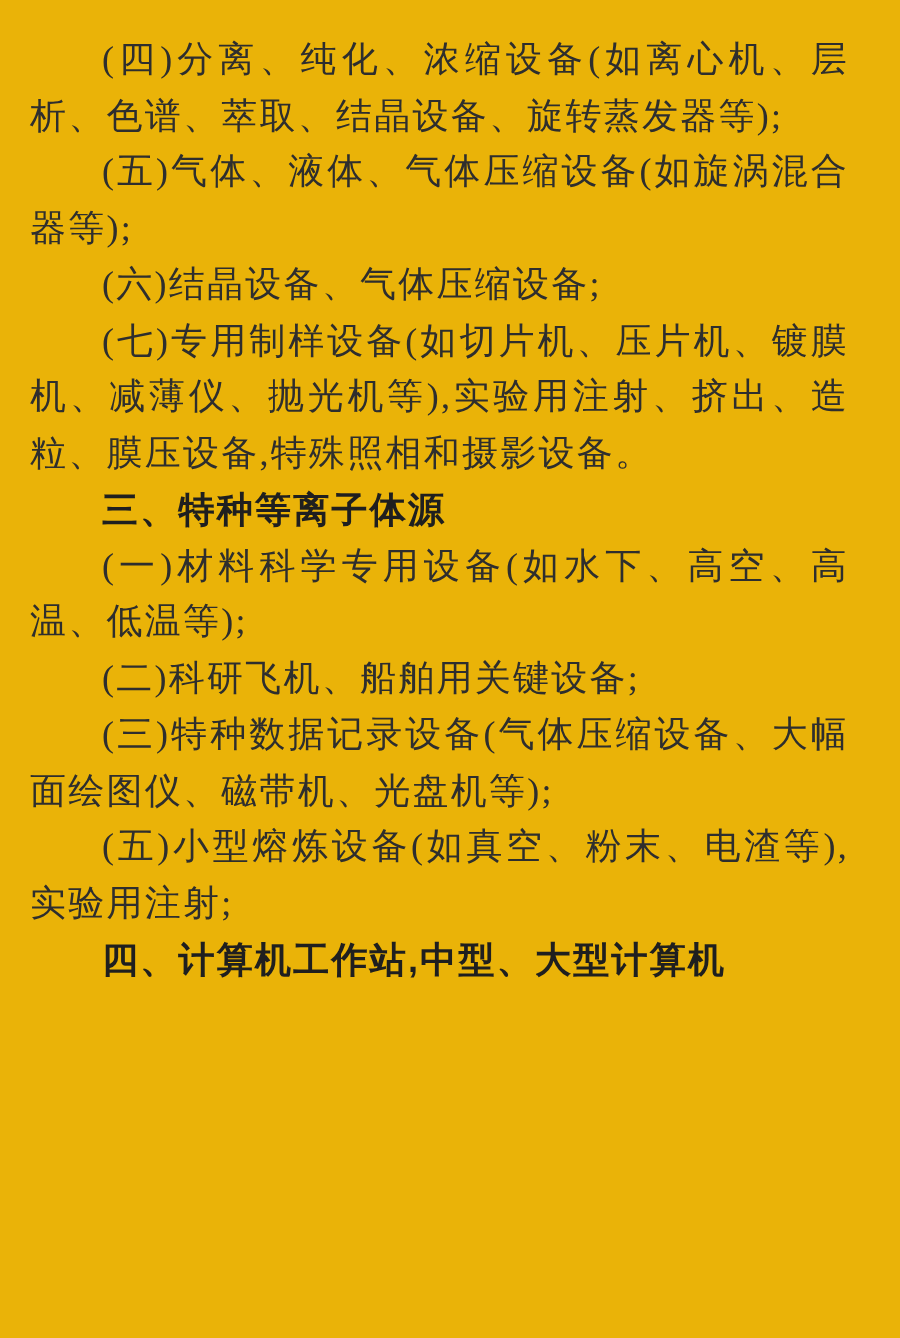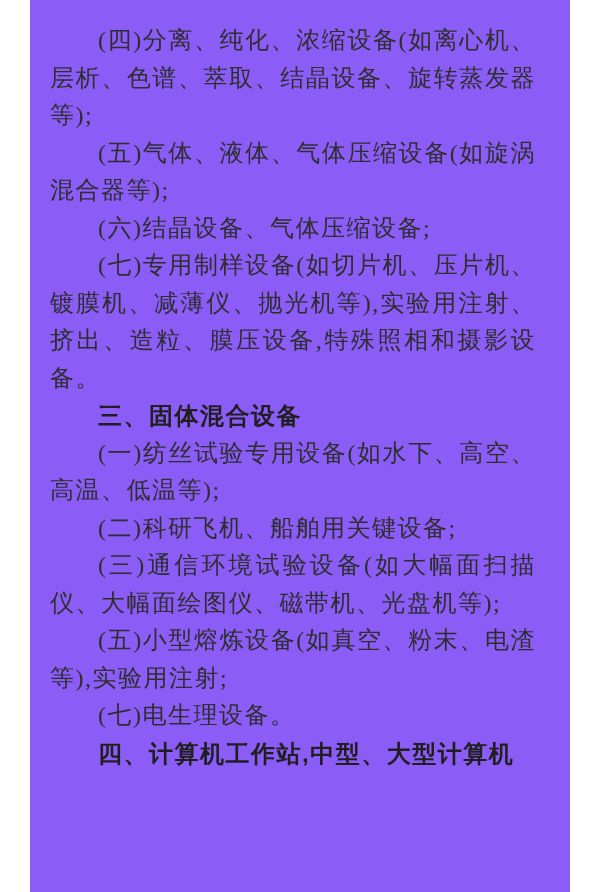--- a/index.html
+++ b/index.html
@@ -2,24 +2,24 @@
 <html><head>
 <meta charset="utf-8">
 <style>
   html, body {
     margin: 0;
     padding: 0;
     background: #ffffff;
   }
   .page {
     position: relative;
-    width: 540px;
+    width: 600px;
     height: 892px;
     margin: 0 auto;
-    background: #8b5cf6;
+    background: #eab308;
     overflow: hidden;
     box-sizing: border-box;
     padding: 22px 34px 0 20px;
     color: #2e2e2e;
   }
   .para {
     margin: 0;
     font-family: "Liberation Serif", "DejaVu Serif", serif;
     font-size: 24px;
     line-height: 37.5px;
@@ -42,20 +42,19 @@
   }
 </style>
 </head>
 <body>
 
 <div class="page">
   <p class="para">(四)分离、纯化、浓缩设备(如离心机、层析、色谱、萃取、结晶设备、旋转蒸发器等);</p>
   <p class="para">(五)气体、液体、气体压缩设备(如旋涡混合器等);</p>
   <p class="para">(六)结晶设备、气体压缩设备;</p>
   <p class="para">(七)专用制样设备(如切片机、压片机、镀膜机、减薄仪、抛光机等),实验用注射、挤出、造粒、膜压设备,特殊照相和摄影设备。</p>
-  <p class="heading">三、固体混合设备</p>
-  <p class="para">(一)纺丝试验专用设备(如水下、高空、高温、低温等);</p>
+  <p class="heading">三、特种等离子体源</p>
+  <p class="para">(一)材料科学专用设备(如水下、高空、高温、低温等);</p>
   <p class="para">(二)科研飞机、船舶用关键设备;</p>
-  <p class="para">(三)通信环境试验设备(如大幅面扫描仪、大幅面绘图仪、磁带机、光盘机等);</p>
+  <p class="para">(三)特种数据记录设备(气体压缩设备、大幅面绘图仪、磁带机、光盘机等);</p>
   <p class="para">(五)小型熔炼设备(如真空、粉末、电渣等),实验用注射;</p>
-  <p class="para">(七)电生理设备。</p>
   <p class="heading">四、计算机工作站,中型、大型计算机</p>
 </div>
 
 </body></html>

